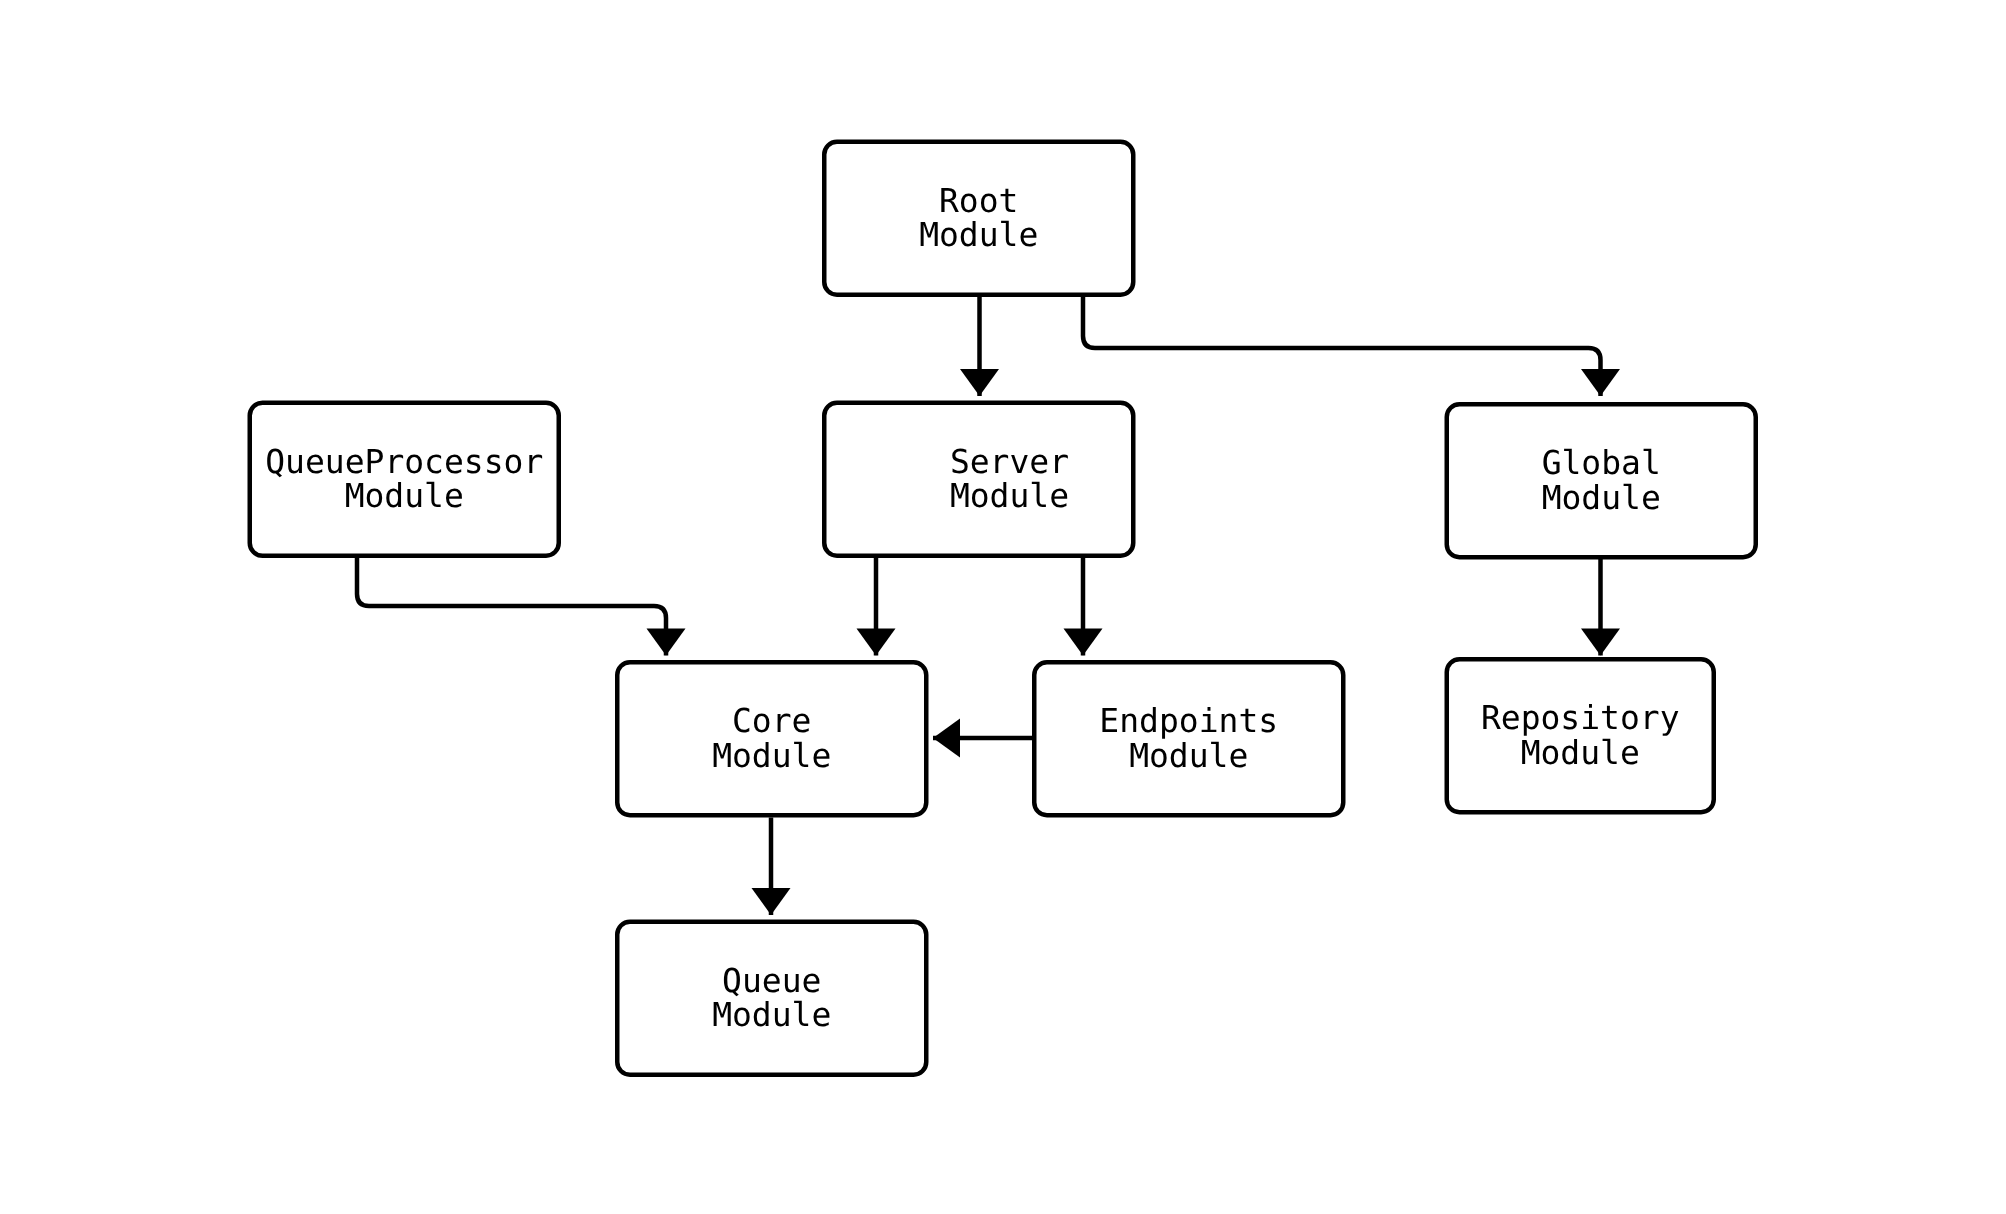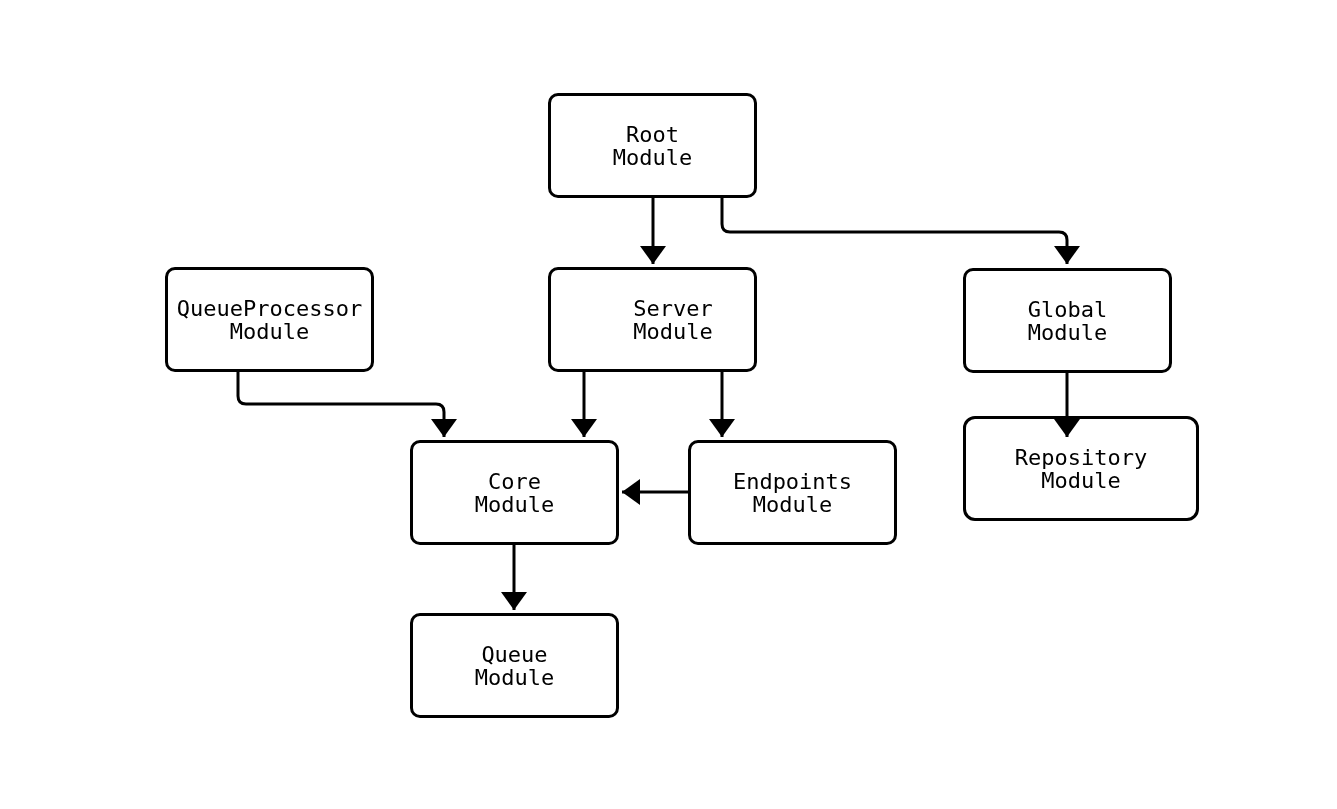--- a/index.html
+++ b/index.html
@@ -71,21 +71,21 @@
         <div class="label-line">Module</div>
       </div>
       <div class="node" style="left: 410px; top: 440px; width: 209px; height: 105px; justify-content: center;">
         <div class="label-line">Core</div>
         <div class="label-line">Module</div>
       </div>
       <div class="node" style="left: 688px; top: 440px; width: 209px; height: 105px;">
         <div class="label-line">Endpoints</div>
         <div class="label-line">Module</div>
       </div>
-      <div class="node" style="left: 963px; top: 416px; width: 236px; height: 105px; border-radius: 12px;">
+      <div class="node" style="left: 963px; top: 438px; width: 181px; height: 105px;">
         <div class="label-line">Repository</div>
         <div class="label-line">Module</div>
       </div>
       <div class="node" style="left: 410px; top: 613px; width: 209px; height: 105px;">
         <div class="label-line">Queue</div>
         <div class="label-line">Module</div>
       </div>
     </div>
   <svg id="edges-layer" xmlns="http://www.w3.org/2000/svg" viewBox="0 0 1337 809">
       <defs>

